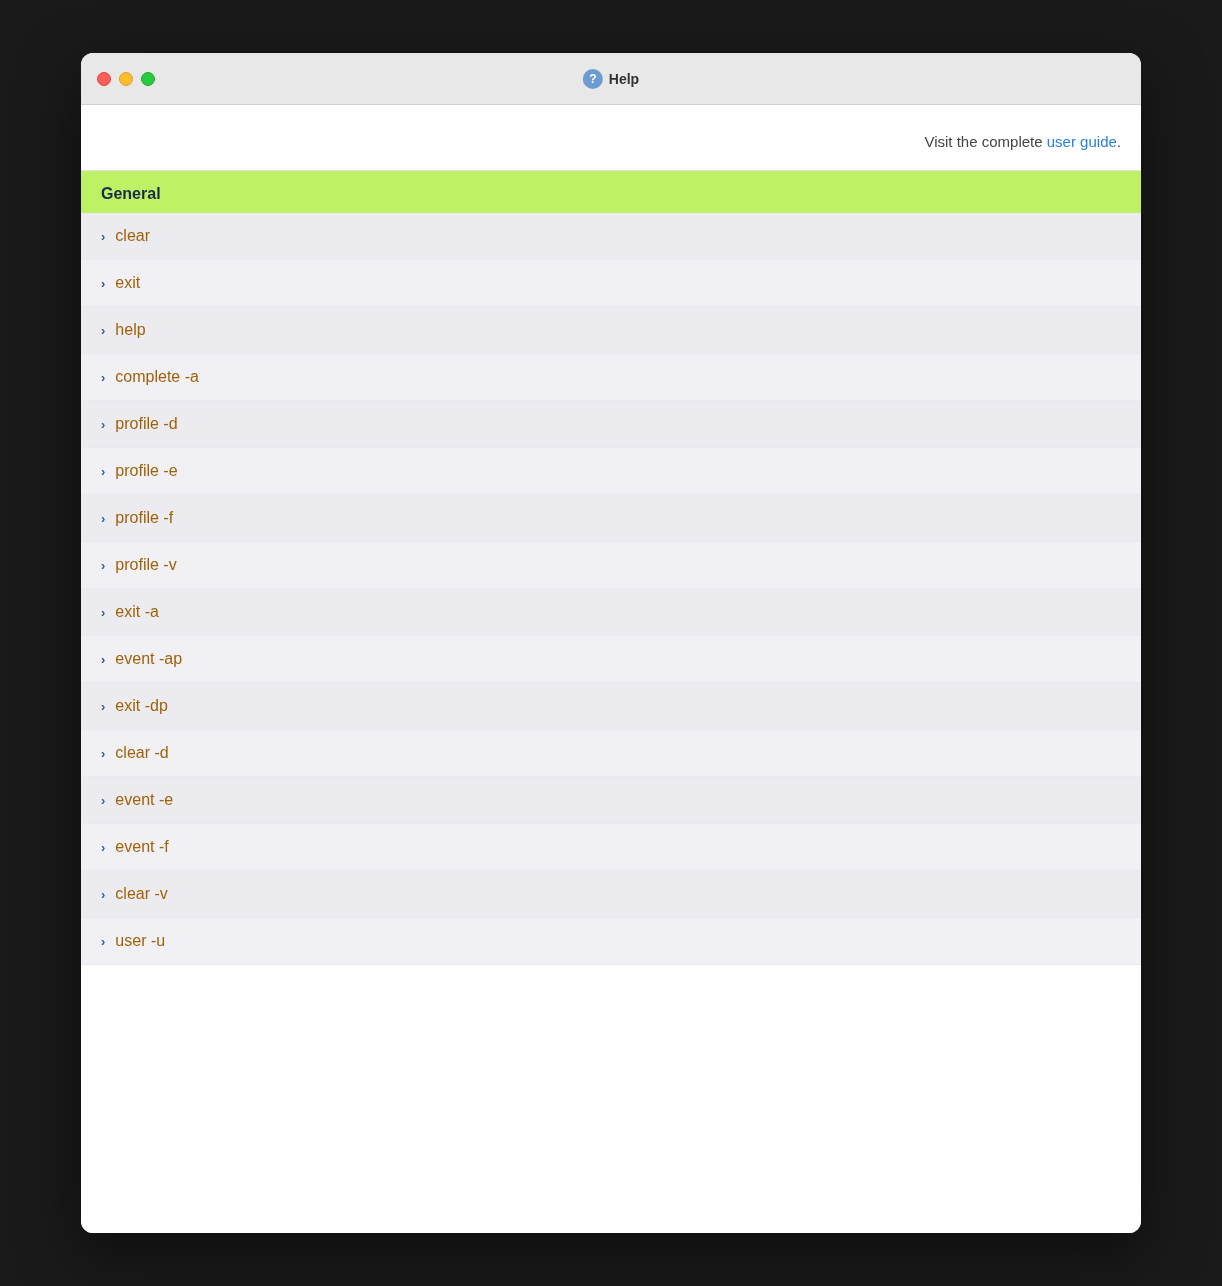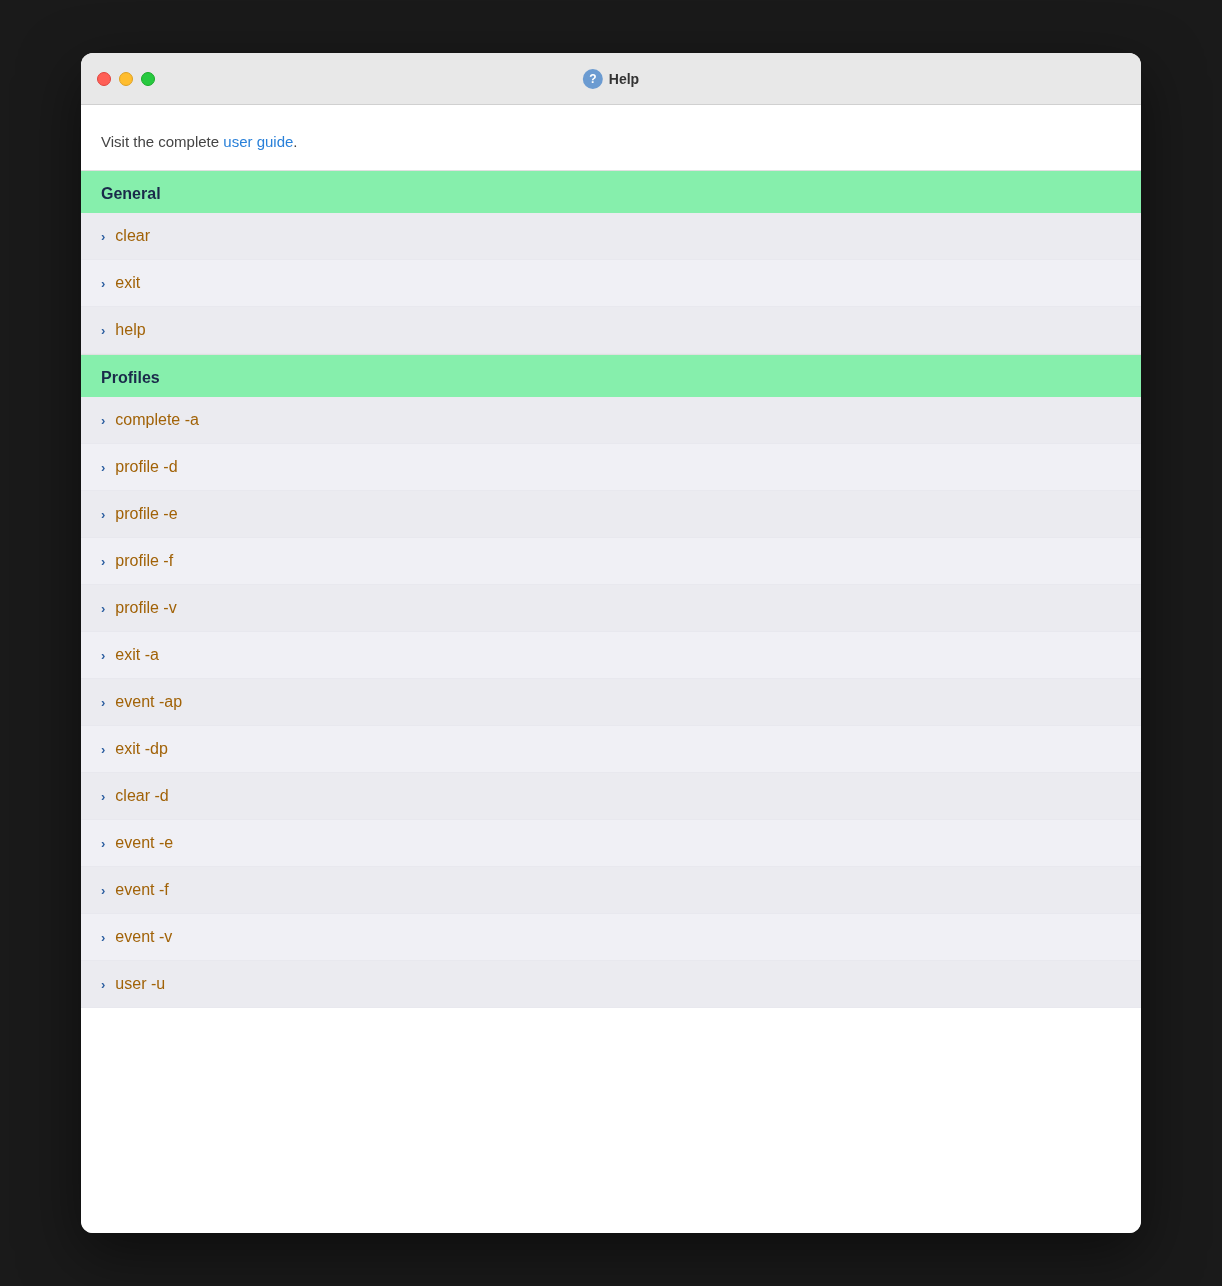--- a/index.html
+++ b/index.html
@@ -94,38 +94,38 @@
       color: #333;
     }
 
     .content {
       background: white;
       flex: 1;
       overflow-y: auto;
     }
 
     .visit-link-section {
-      text-align: left;
+      text-align: right;
       padding: 28px 20px 20px;
       font-size: 15px;
       color: #444;
       background: white;
     }
 
     .visit-link-section a {
       color: #2980d9;
       text-decoration: none;
     }
 
     .section-header {
       padding: 14px 20px 10px;
       font-size: 16px;
       font-weight: 600;
       color: #1a2a4a;
-      background: #86efac;
+      background: #bef264;
       border-top: 1px solid #e0e0e0;
     }
 
     .list-item {
       display: flex;
       align-items: center;
       padding: 14px 20px;
       background: #f0f0f5;
       border-bottom: 1px solid #e8e8ee;
       cursor: pointer;
@@ -180,21 +180,20 @@
           <span class="item-label">clear</span>
         </div>
         <div class="list-item">
           <span class="chevron">›</span>
           <span class="item-label">exit</span>
         </div>
         <div class="list-item">
           <span class="chevron">›</span>
           <span class="item-label">help</span>
         </div>
-        <div class="section-header">Profiles</div>
         <div class="list-item">
           <span class="chevron">›</span>
           <span class="item-label">complete -a</span>
         </div>
         <div class="list-item">
           <span class="chevron">›</span>
           <span class="item-label">profile -d</span>
         </div>
         <div class="list-item">
           <span class="chevron">›</span>
@@ -227,21 +226,21 @@
         <div class="list-item">
           <span class="chevron">›</span>
           <span class="item-label">event -e</span>
         </div>
         <div class="list-item">
           <span class="chevron">›</span>
           <span class="item-label">event -f</span>
         </div>
         <div class="list-item">
           <span class="chevron">›</span>
-          <span class="item-label">event -v</span>
+          <span class="item-label">clear -v</span>
         </div>
         <div class="list-item">
           <span class="chevron">›</span>
           <span class="item-label">user -u</span>
         </div>
       </div>
   </div>
 </div>
 
 </body></html>

